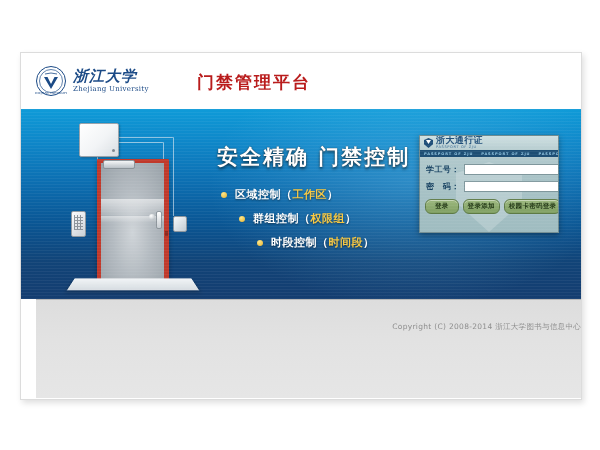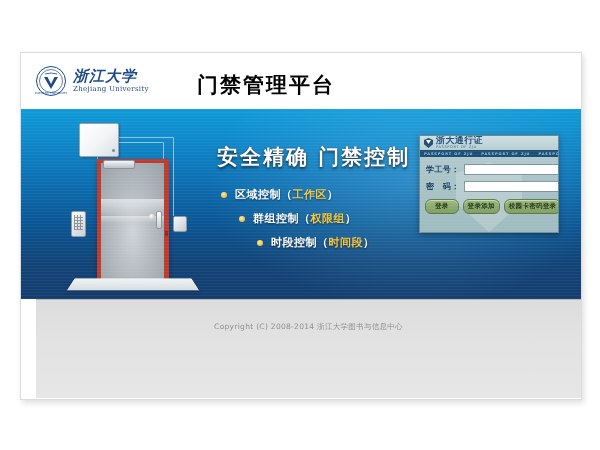--- a/index.html
+++ b/index.html
@@ -40,22 +40,22 @@
     letter-spacing: 1px; font-style: italic;
   }
   .univ-en {
     font-family: "DejaVu Serif", "Liberation Serif", serif;
     font-size: 7px; color: #1b4a86; letter-spacing: .3px;
     margin-top: 2px;
   }
   .platform-title {
     position: absolute;
     left: 176px; top: 18px;
-    font-size: 21px; font-weight: bold;
-    color: #000000; letter-spacing: 2px; font-family: Liberation Mono, monospace;
+    font-size: 17px; font-weight: bold;
+    color: #b91c1c; letter-spacing: 2px; font-family: Liberation Mono, monospace;
   }
 
   
   .banner {
     position: relative;
     height: 190px;
     background:
       linear-gradient(180deg,
         #0f9bd8 0%,
         #0e86c8 18%,
@@ -289,21 +289,21 @@
     box-shadow: inset 0 1px 0 rgba(255,255,255,.45);
   }
   .lp-btn.b1 { flex: none; padding: 2px 9px; }
 
   
   .footer {
     position: relative;
     height: 98px;
     background: linear-gradient(180deg,#dddddd 0%,#e2e2e2 40%,#e6e6e6 100%);
     border-top: 1px solid #b9b9b9;
-    text-align: center;
+    text-align: right;
     margin-left: 15px;
   }
   .footer-line1 {
     color: #8e8e8e; font-size: 7.5px;
     letter-spacing: .3px;
     padding-top: 22px;
   }
   .footer-line2 {
     color: #6f6f6f; font-size: 8.5px; font-weight: bold;
     letter-spacing: .4px;

